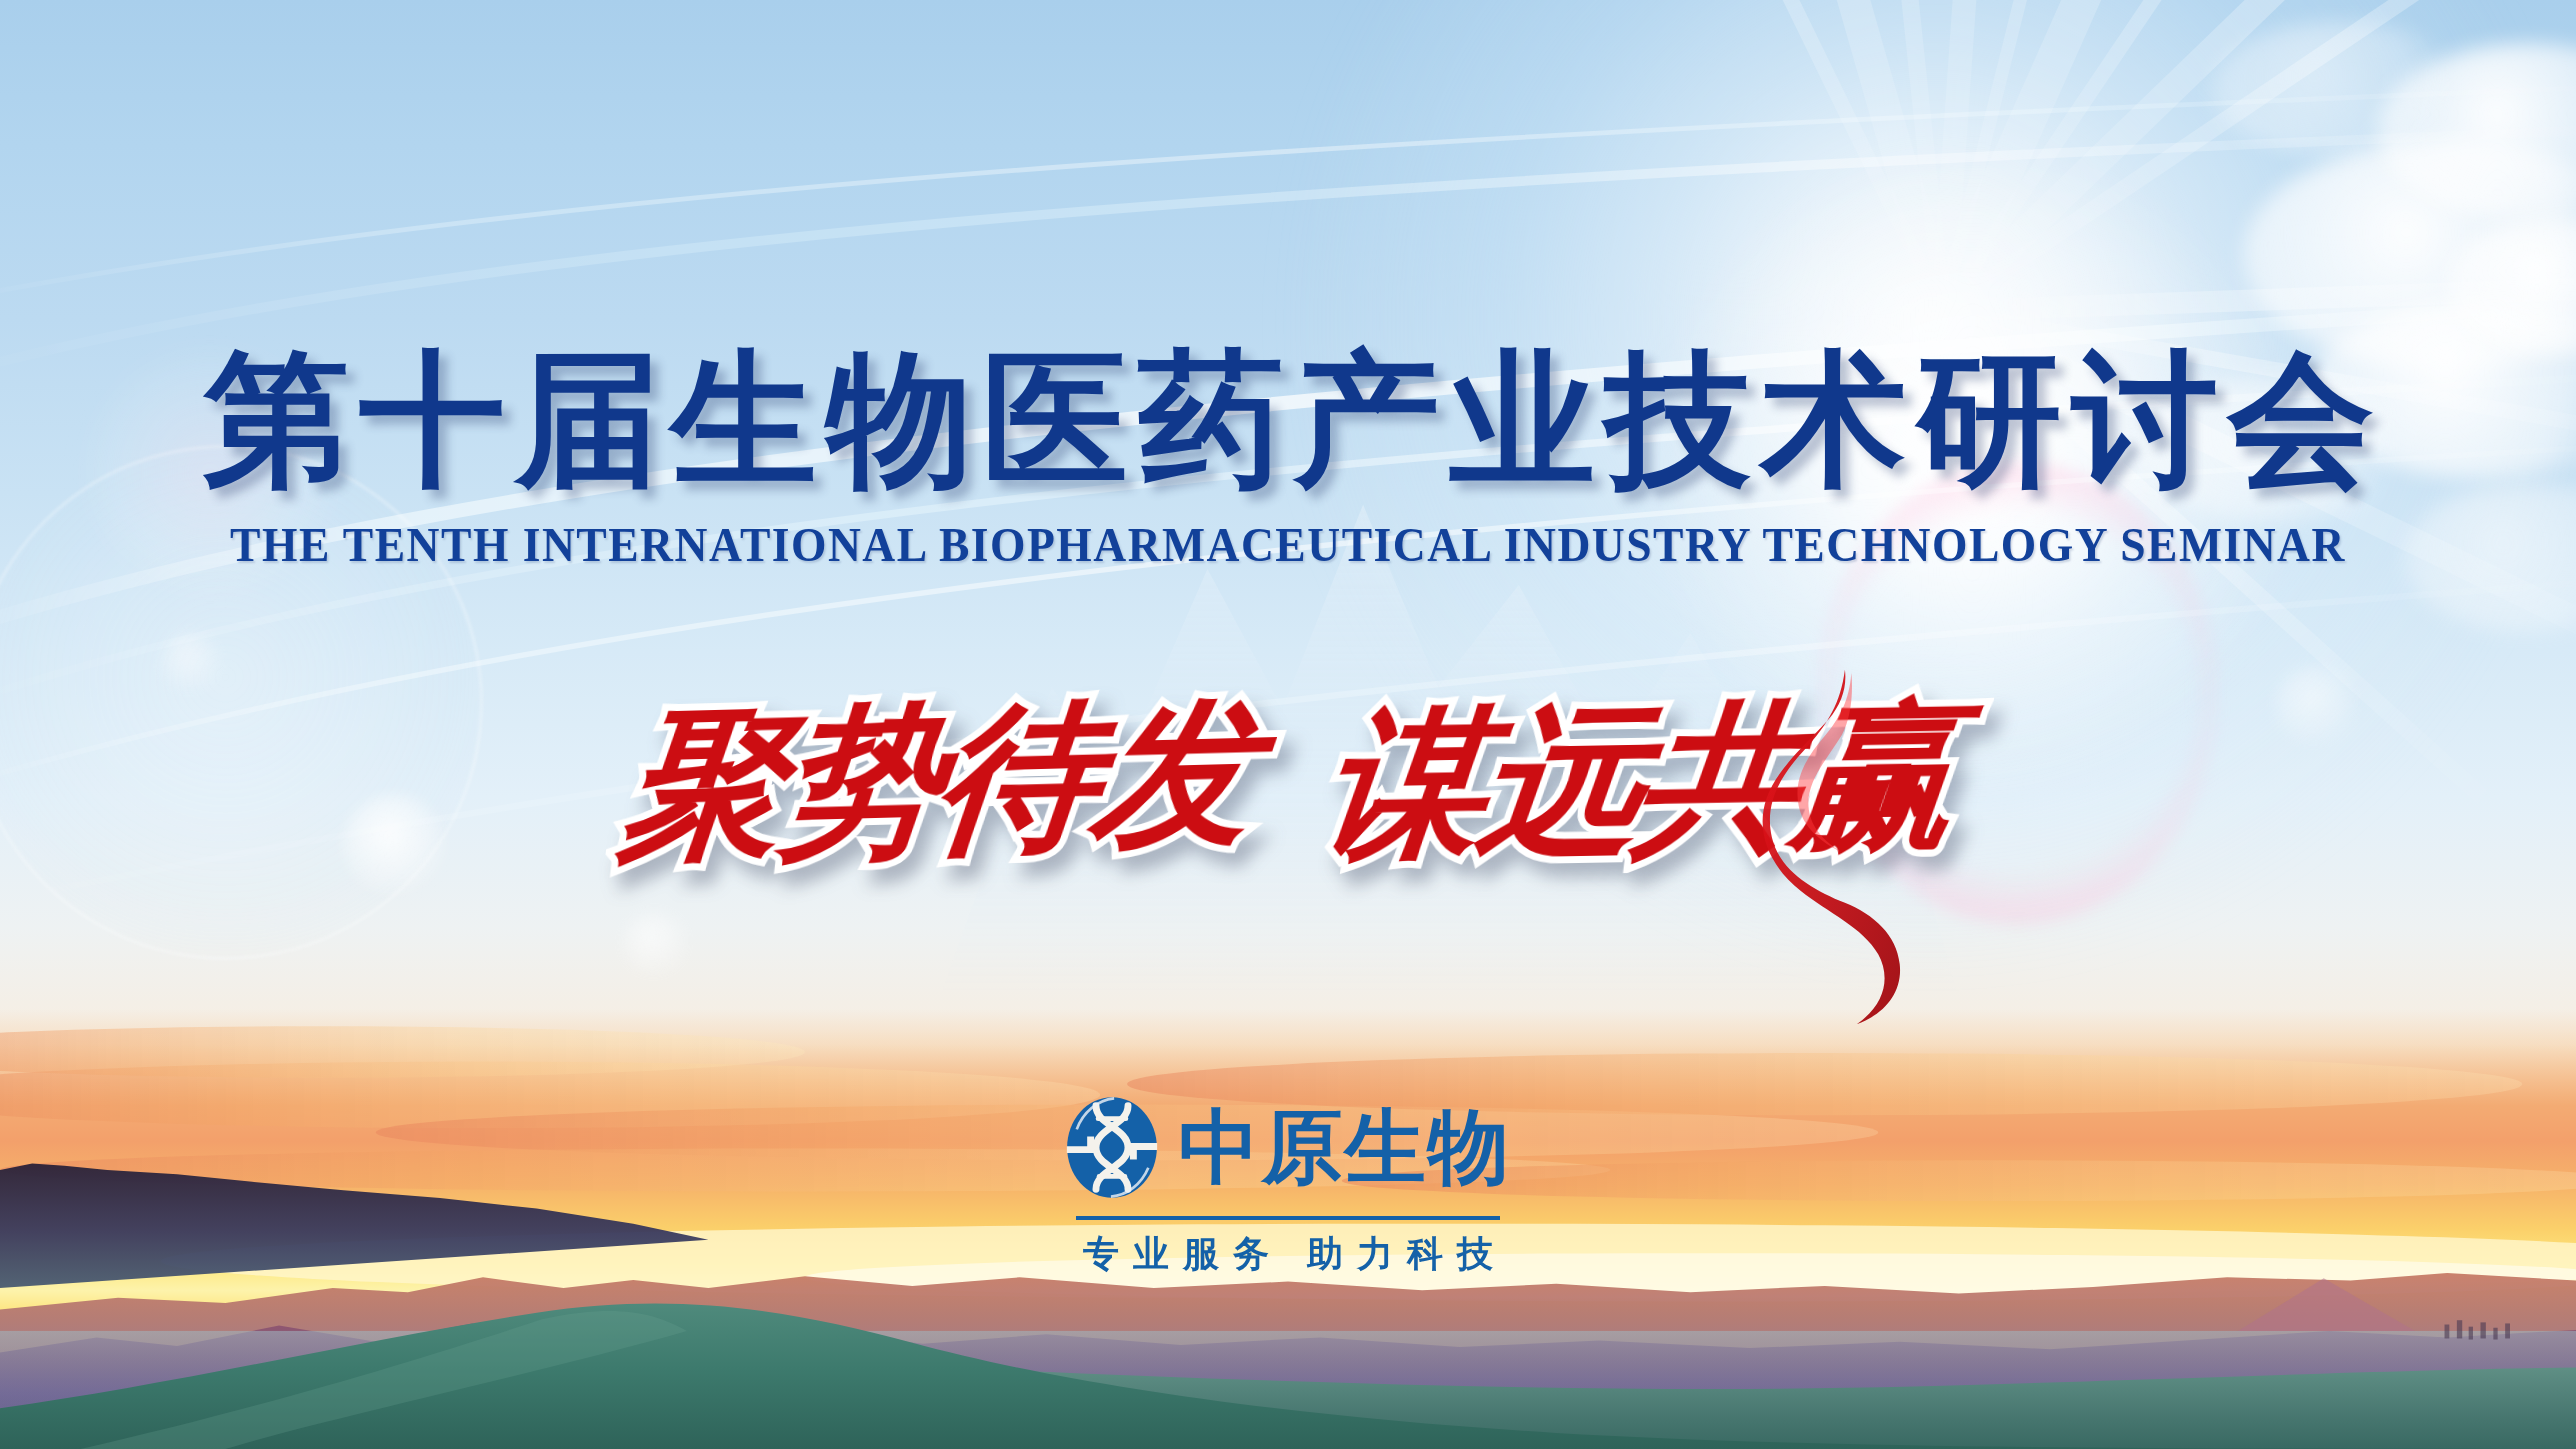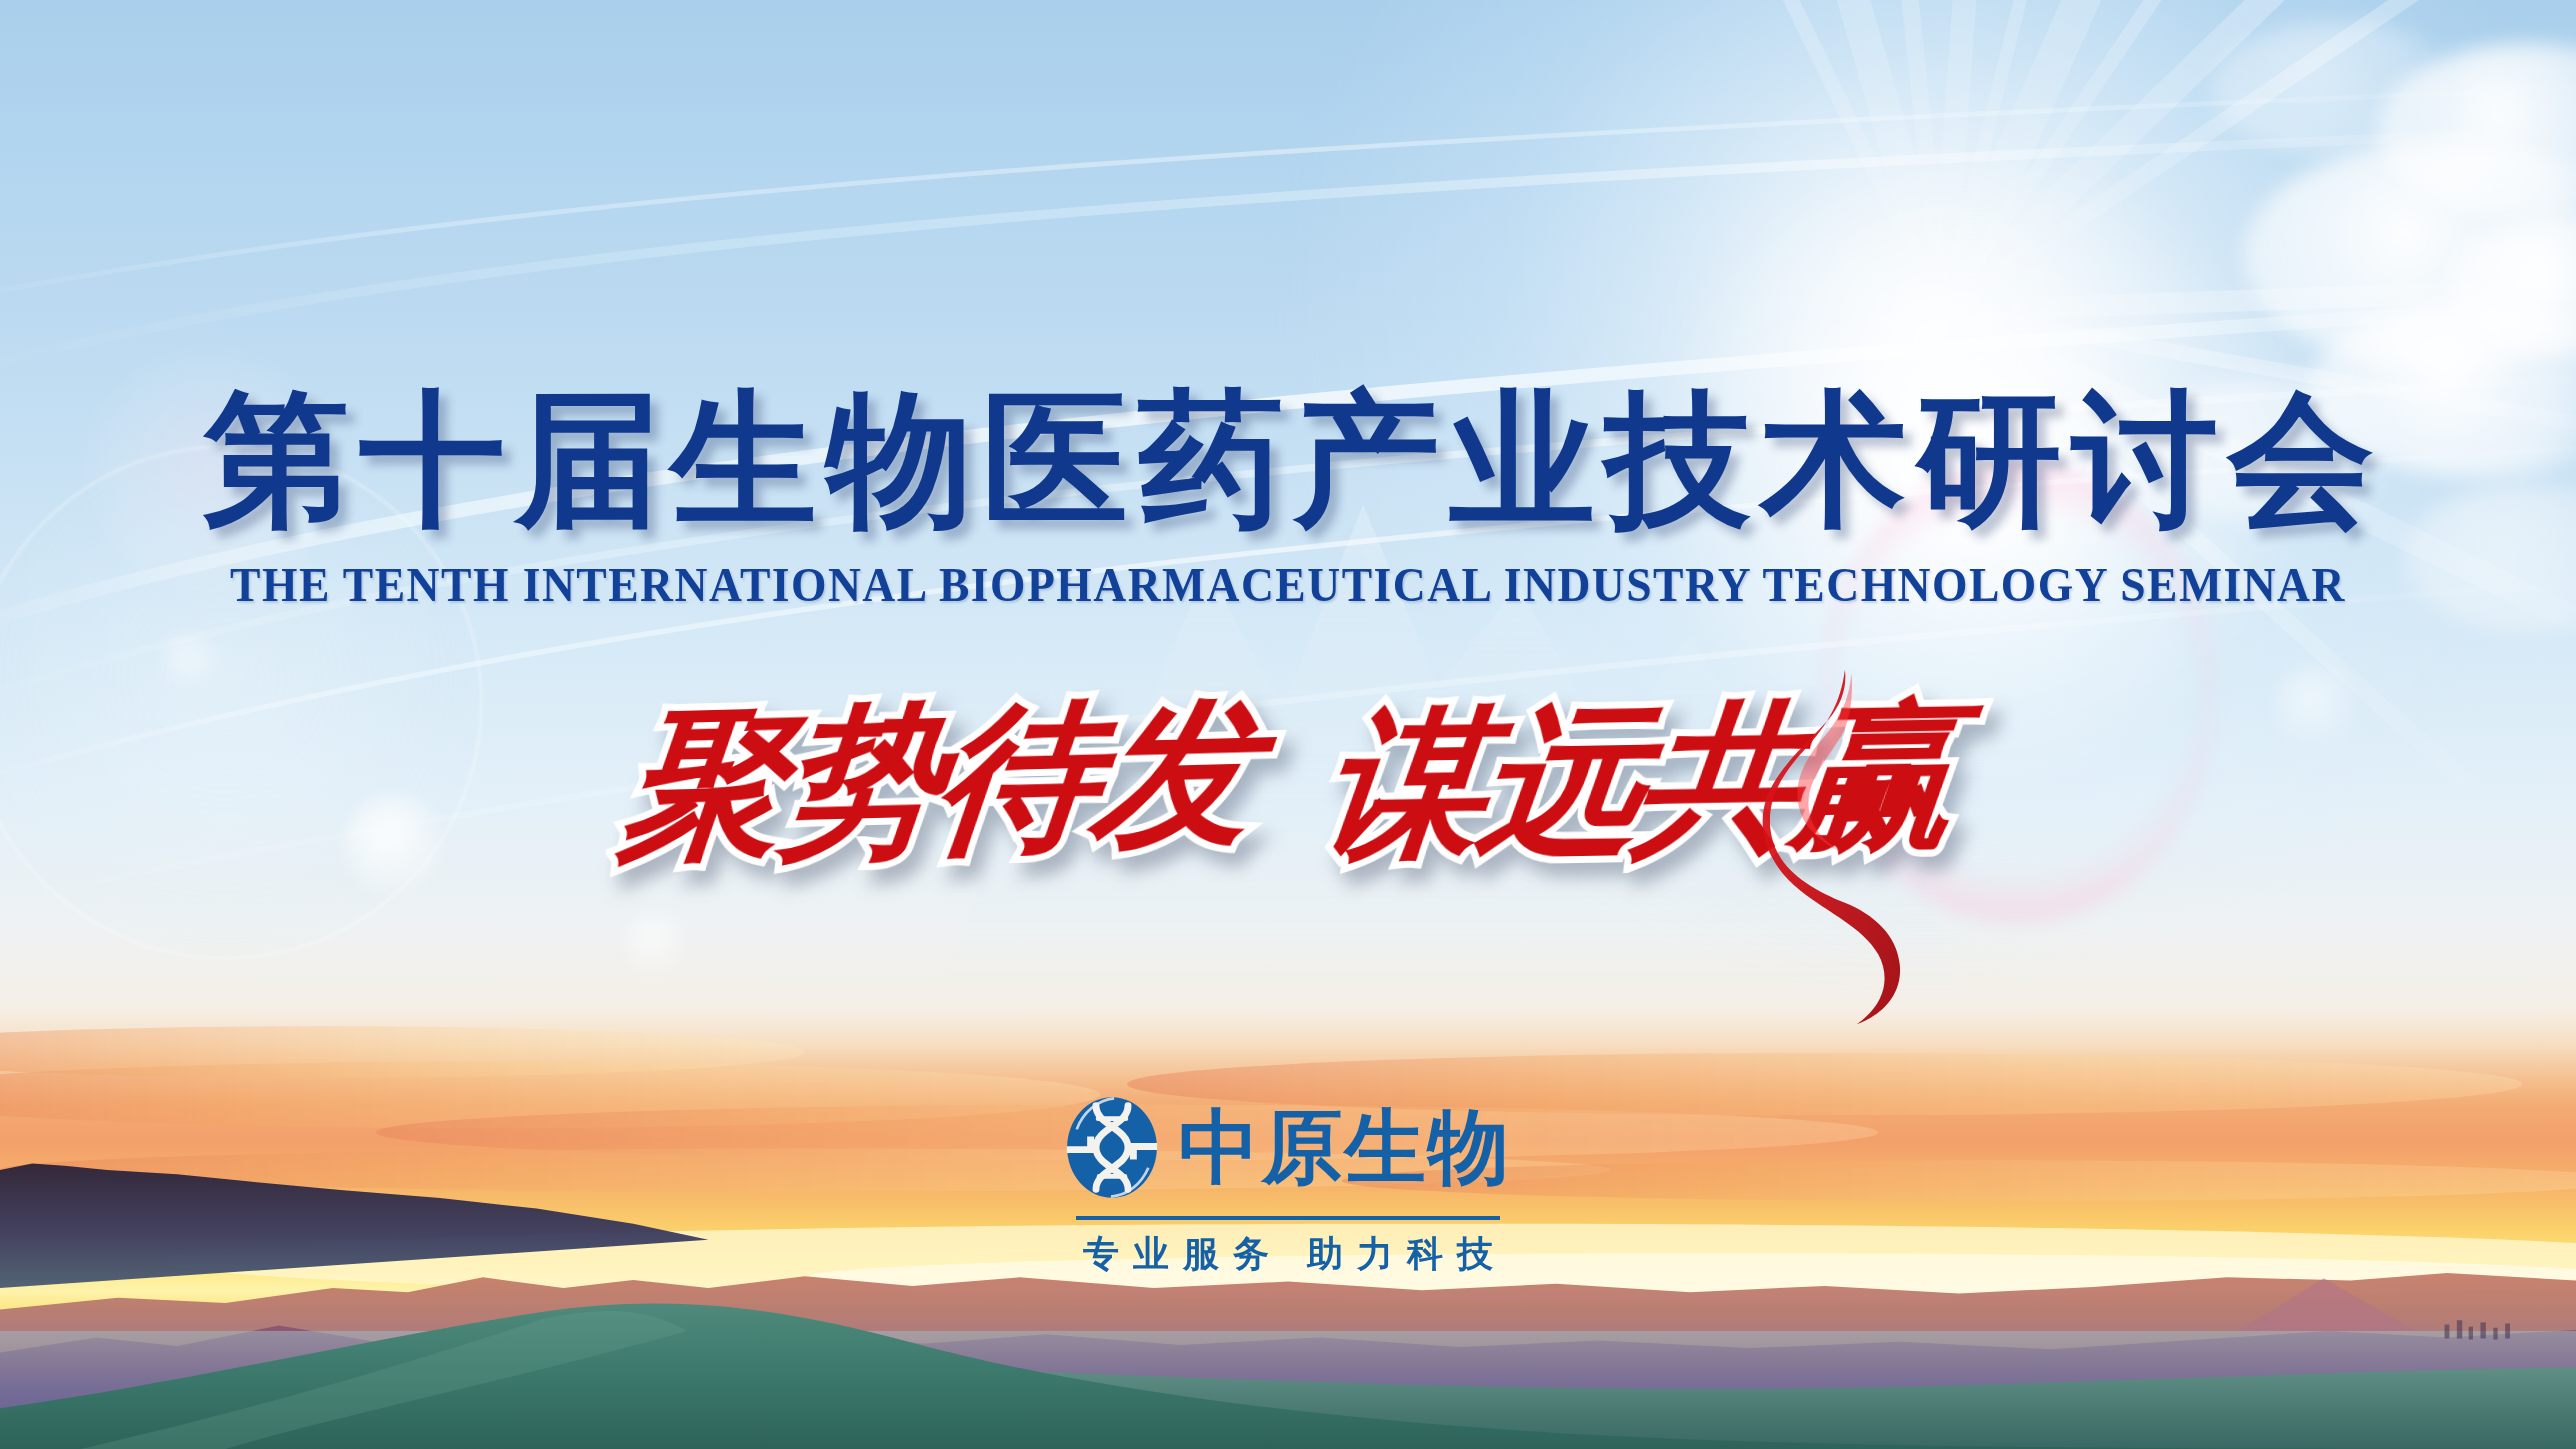--- a/index.html
+++ b/index.html
@@ -143,21 +143,20 @@
   .cn-title{
     font-family:"Liberation Sans","DejaVu Sans",sans-serif;
     font-weight:700;
     font-size:146px;
     line-height:1.05;
     letter-spacing:9.7px;
     color:#10388c;
     text-shadow:8.6px 8.6px 9.7px rgba(40,60,110,.30);
     white-space:nowrap;
     padding-left:11px;
-    margin-top:40px;
   }
   .en-title{
     margin-top:19.3px;
     font-family:"Liberation Serif","DejaVu Serif",serif;
     font-weight:700;
     font-size:49px;
     letter-spacing:1.6px;
     color:#12419a;
     white-space:nowrap;
     transform:scaleX(.93);

